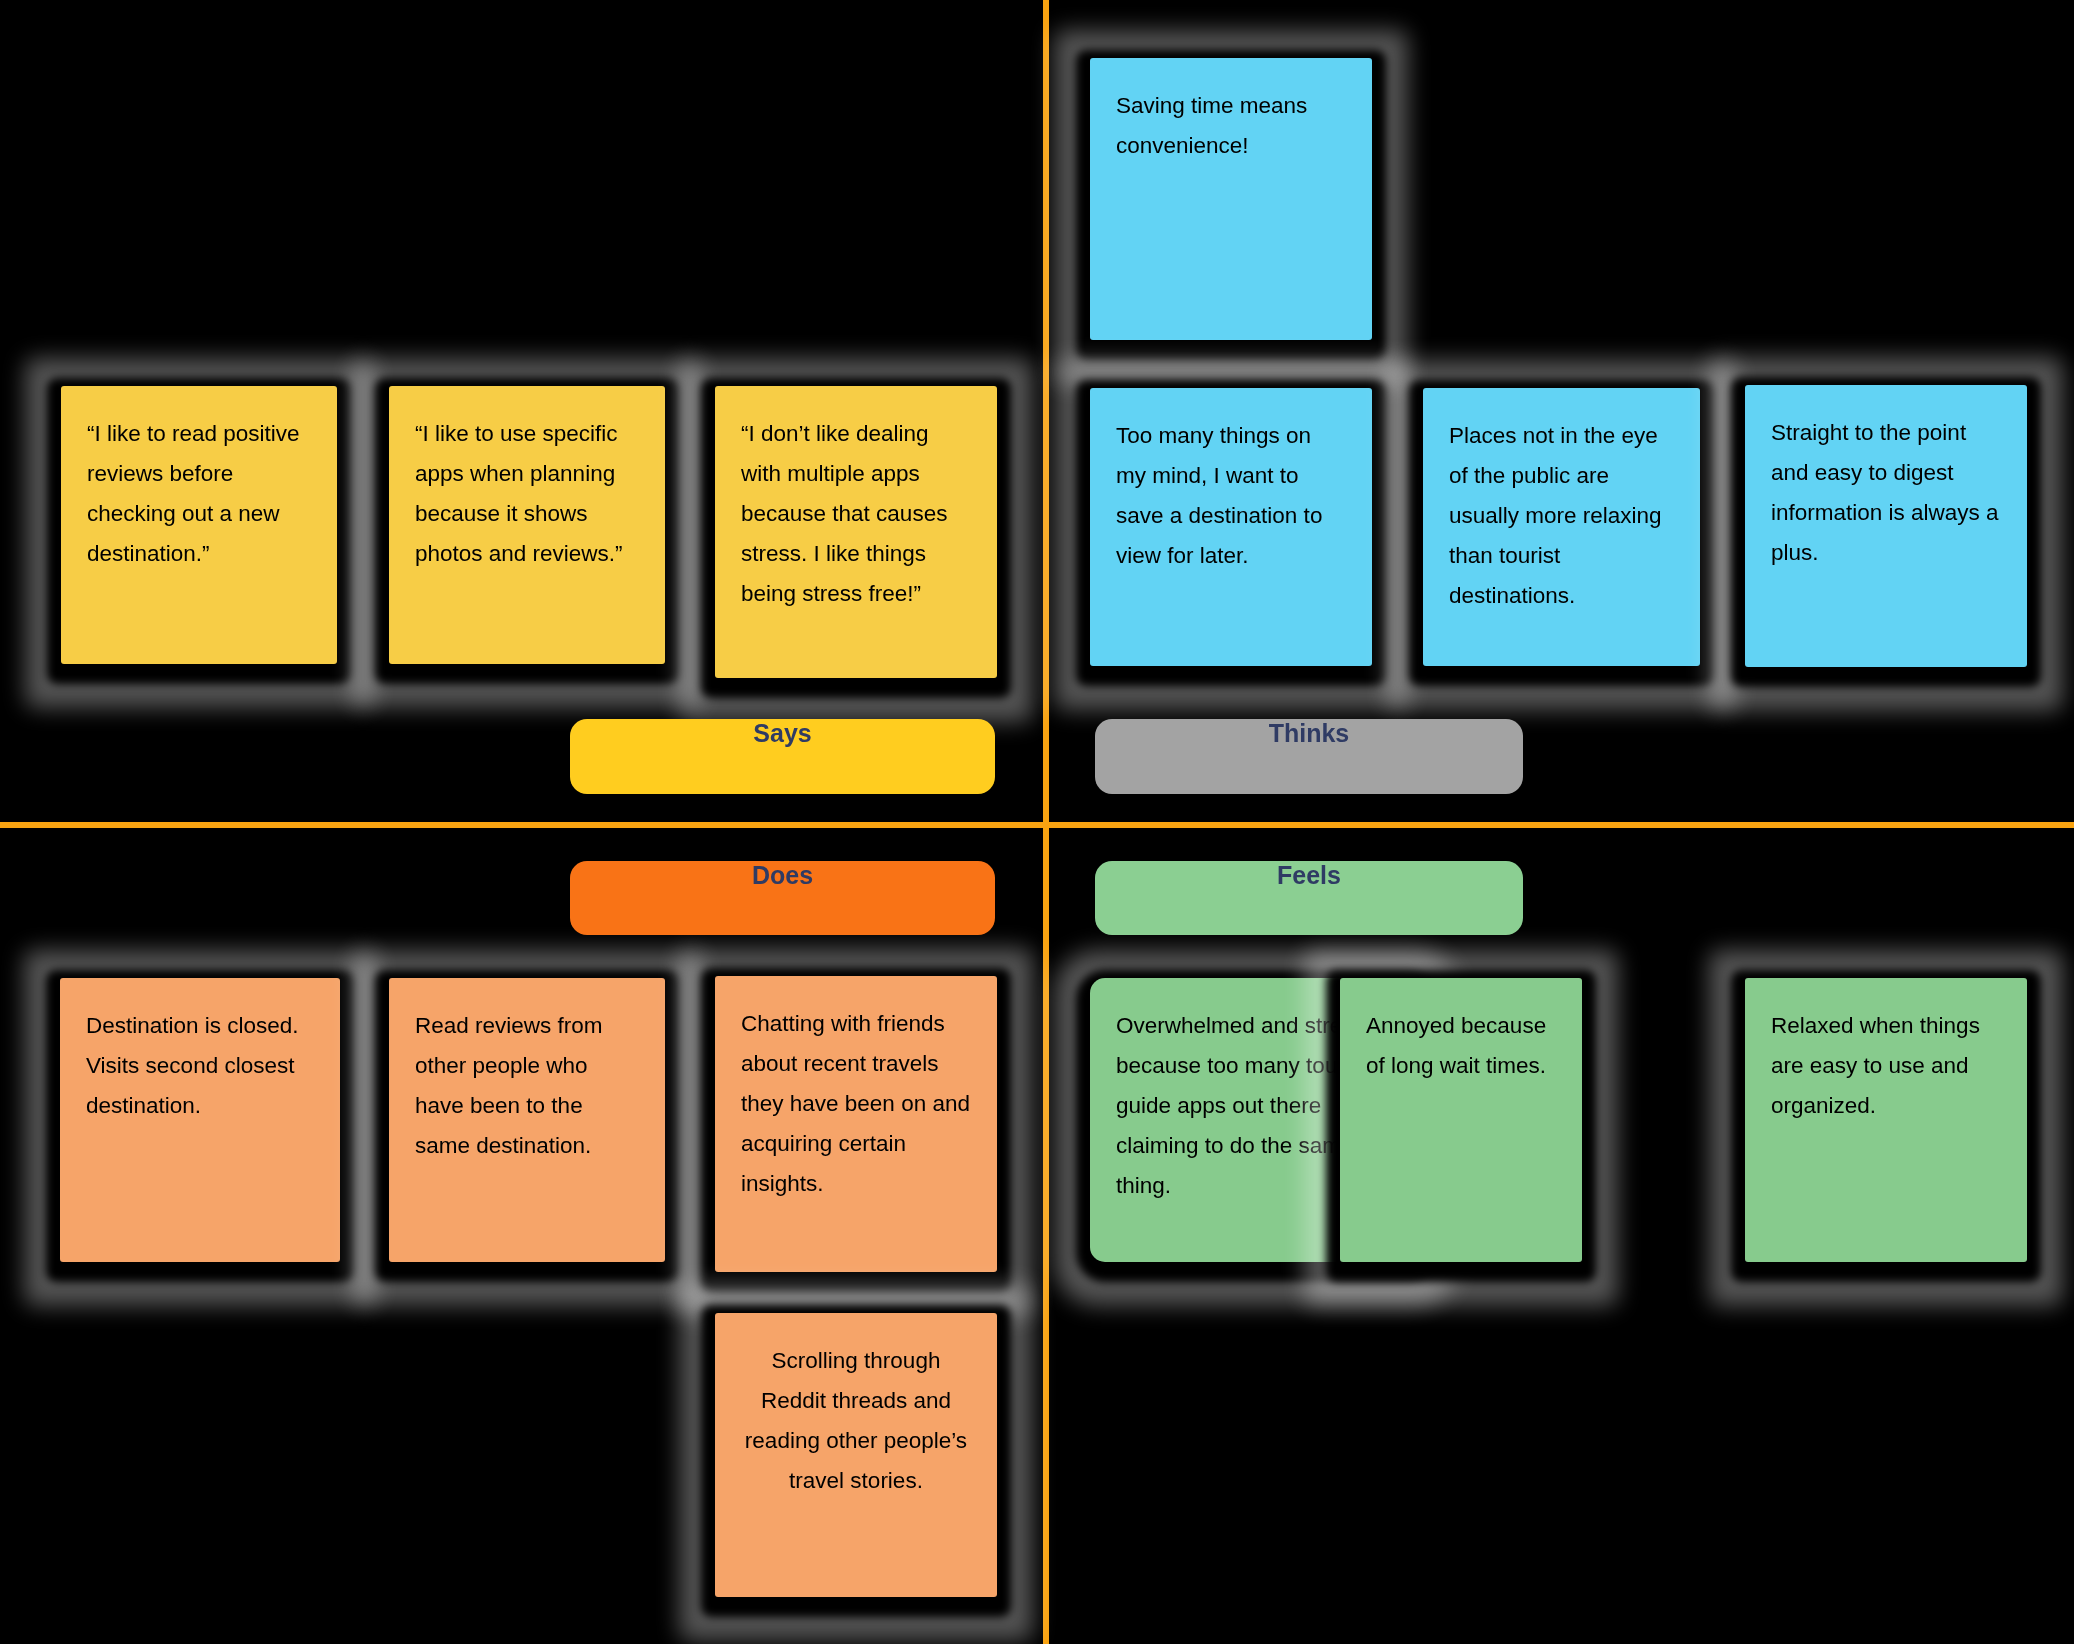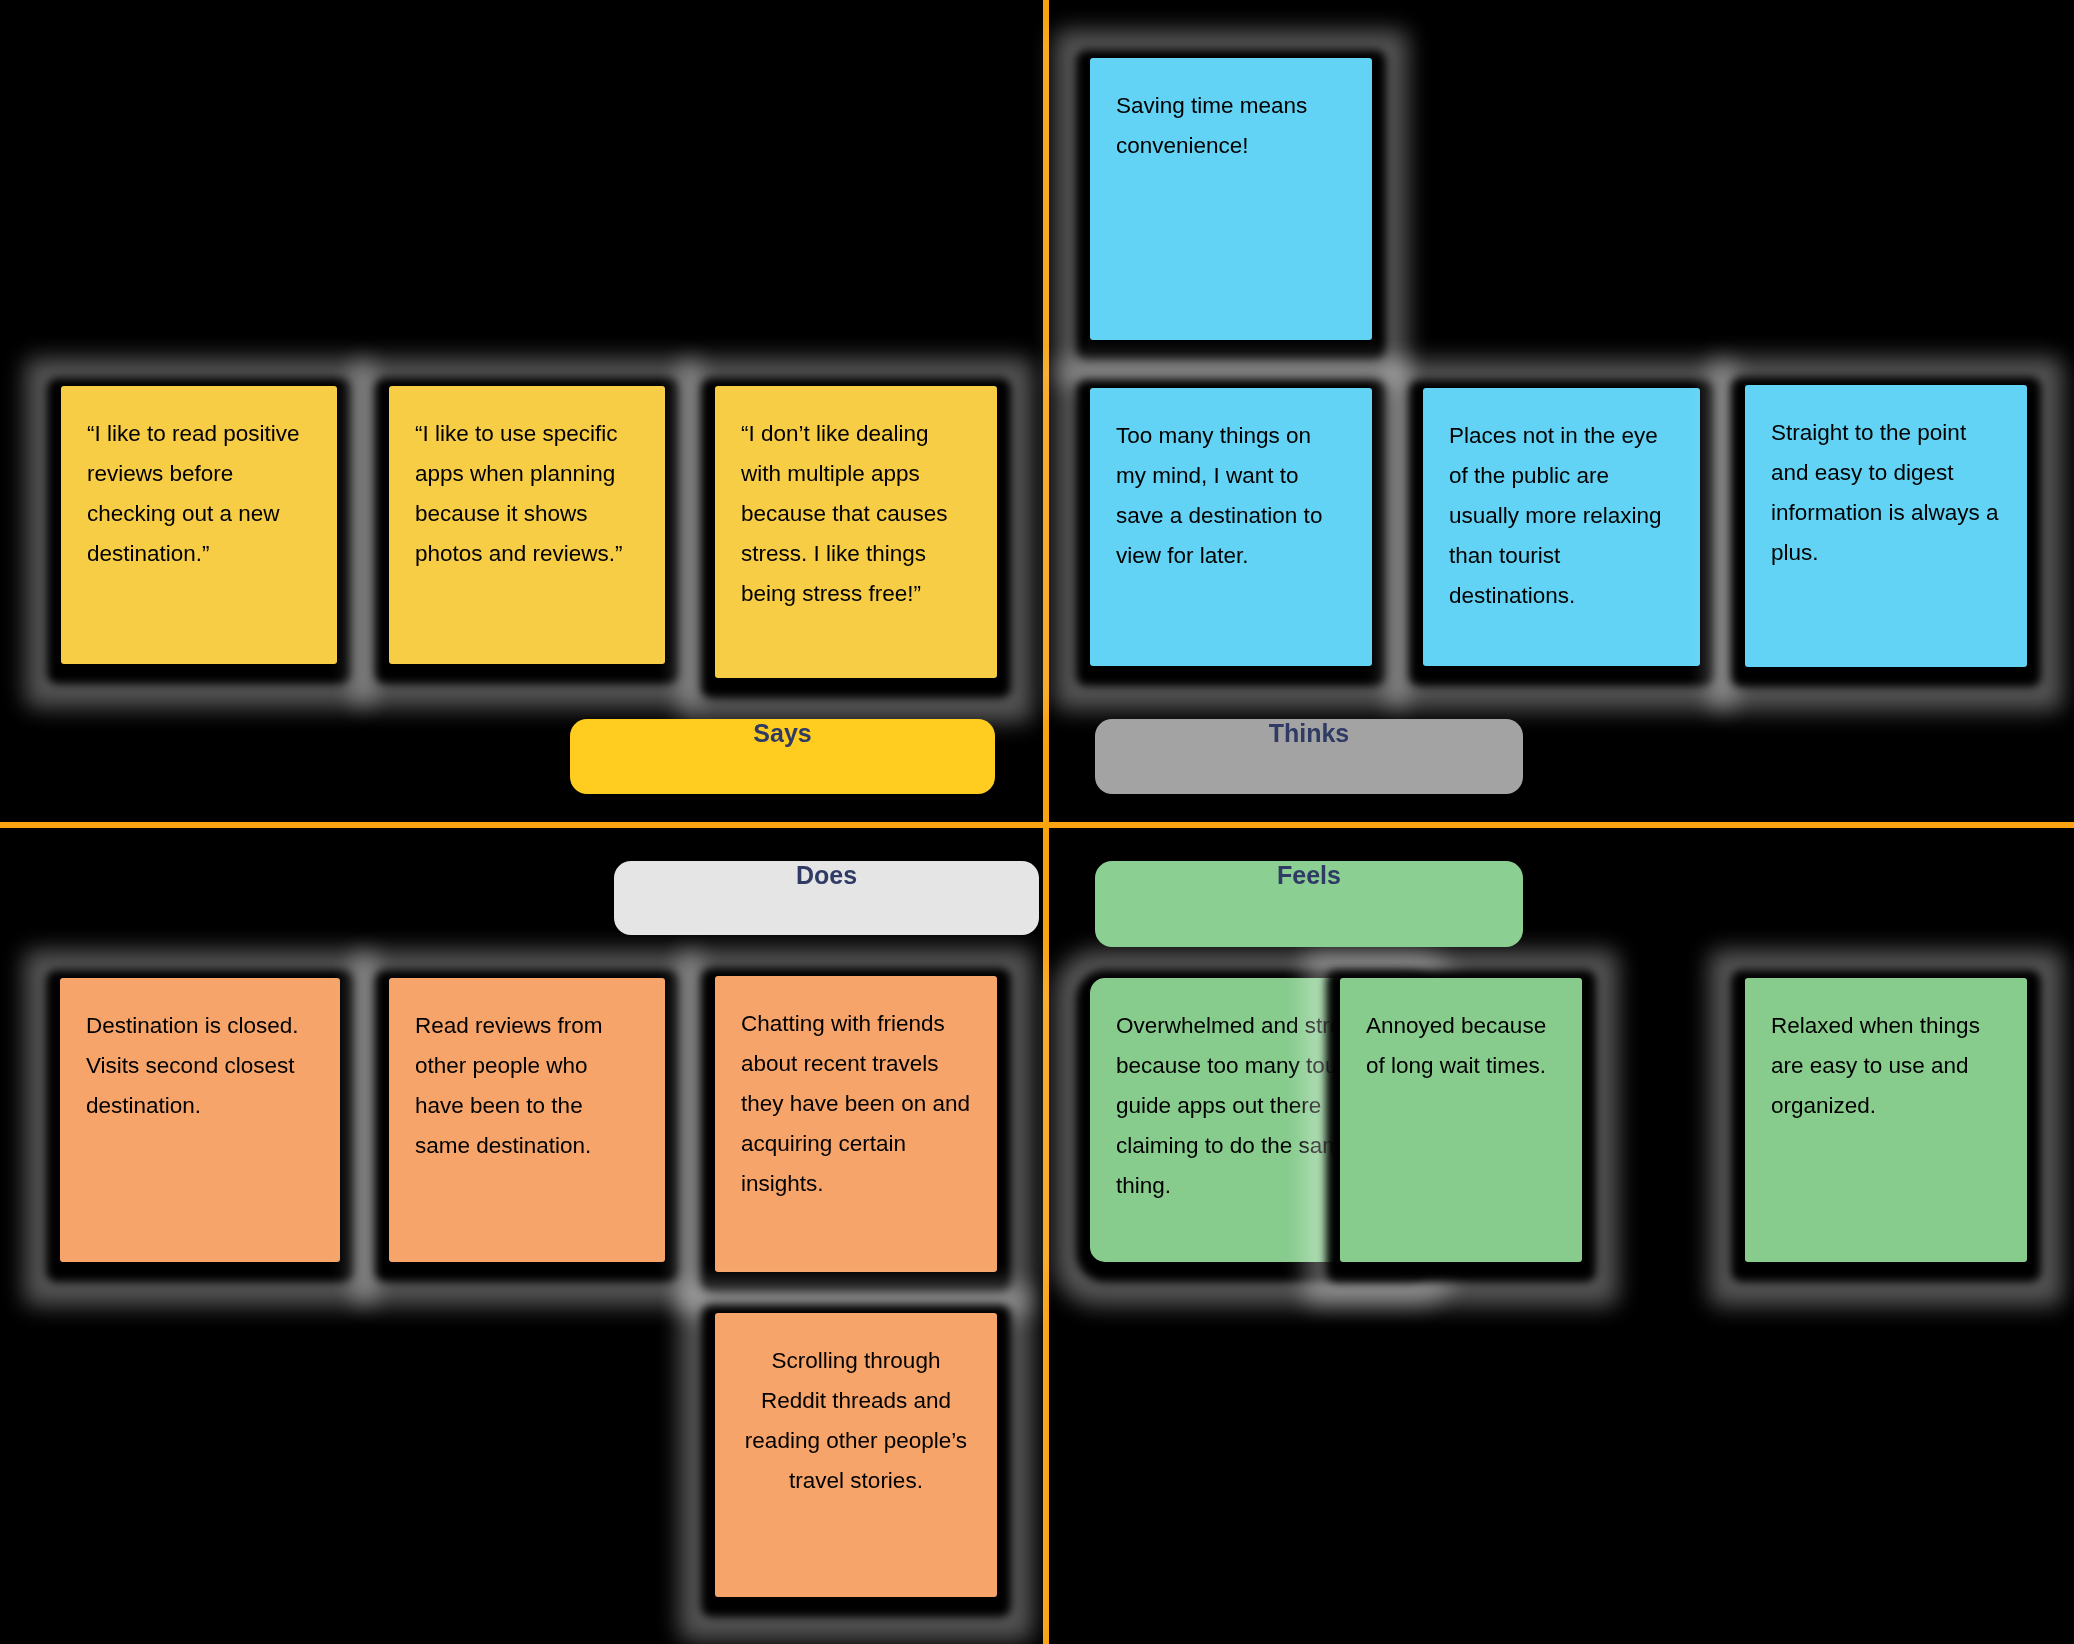--- a/index.html
+++ b/index.html
@@ -47,21 +47,21 @@
     align-items: flex-start;
     justify-content: center;
     border-radius: 17px;
     font-size: 25px;
     font-weight: bold;
     color: #2F3B64;
     z-index: 3;
   }
   .pill.yellow { background: #FFCD1F; }
   .pill.blue   { background: #a3a3a3; }
-  .pill.orange { background: #e5e5e5; margin-left: 44px; }
+  .pill.orange { background: #f97316; }
   .pill.green  { background: #8BCF92; }
 </style>
 </head>
 <body>
 
 <div class="board">
 
   <div class="divider vertical"></div>
   <div class="divider horizontal"></div>
 
@@ -103,21 +103,21 @@
   <div class="note orange" style="left:389px; top:978px; width:276px; height:284px;">
     <div>Read reviews from other people who have been to the same destination.</div>
   </div>
   <div class="note orange" style="left:715px; top:976px; width:282px; height:296px;">
     <div>Chatting with friends about recent travels they have been on and acquiring certain insights.</div>
   </div>
   <div class="note orange" style="left:715px; top:1313px; width:282px; height:284px;text-align:center;">
     <div>Scrolling through Reddit threads and reading other people’s travel stories.</div>
   </div>
 
-  <div class="pill green" style="left:1095px; top:861px; width:428px; height:86px;">
+  <div class="pill green" style="left:1095px; top:861px; width:428px; height:74px;">
     <span>Feels</span>
   </div>
   <div class="note green" style="left:1090px; top:978px; width:332px; height:284px;border-radius:15px;">
     <div>Overwhelmed and stressed because too many tour guide apps out there claiming to do the same thing.</div>
   </div>
   <div class="note green" style="left:1340px; top:978px; width:242px; height:284px;">
     <div>Annoyed because of long wait times.</div>
   </div>
   <div class="note green" style="left:1745px; top:978px; width:282px; height:284px;">
     <div>Relaxed when things are easy to use and organized.</div>

